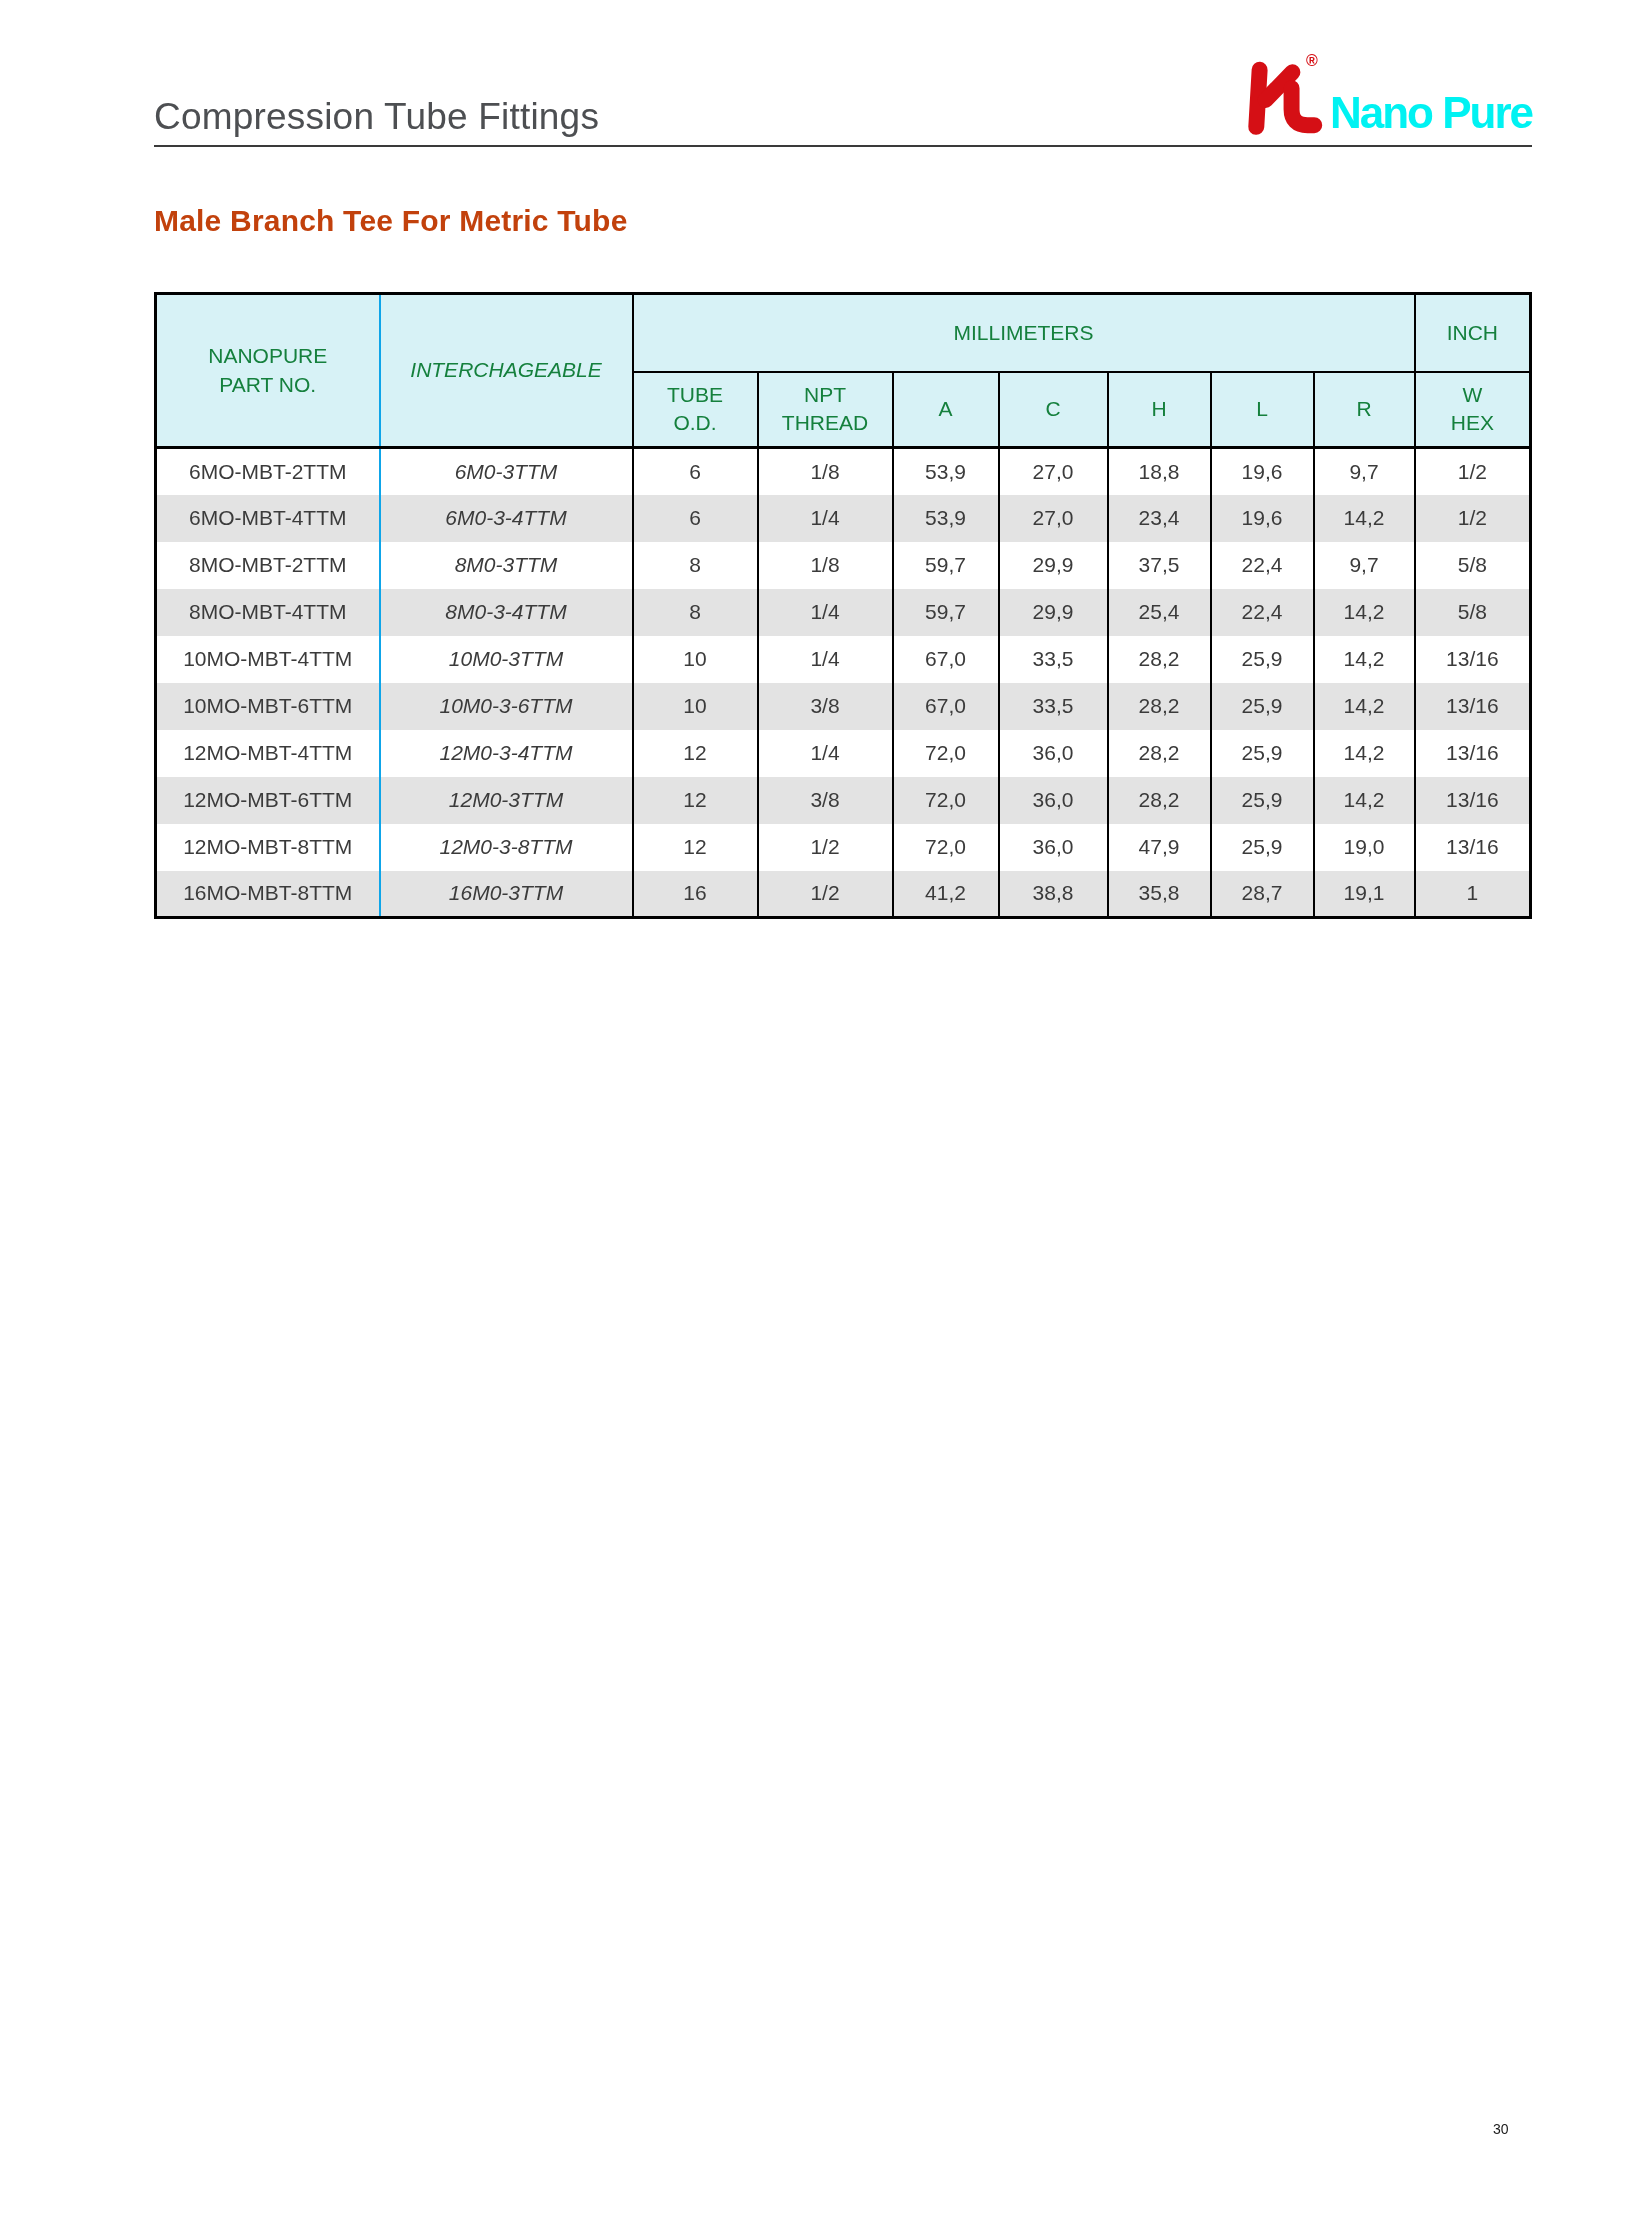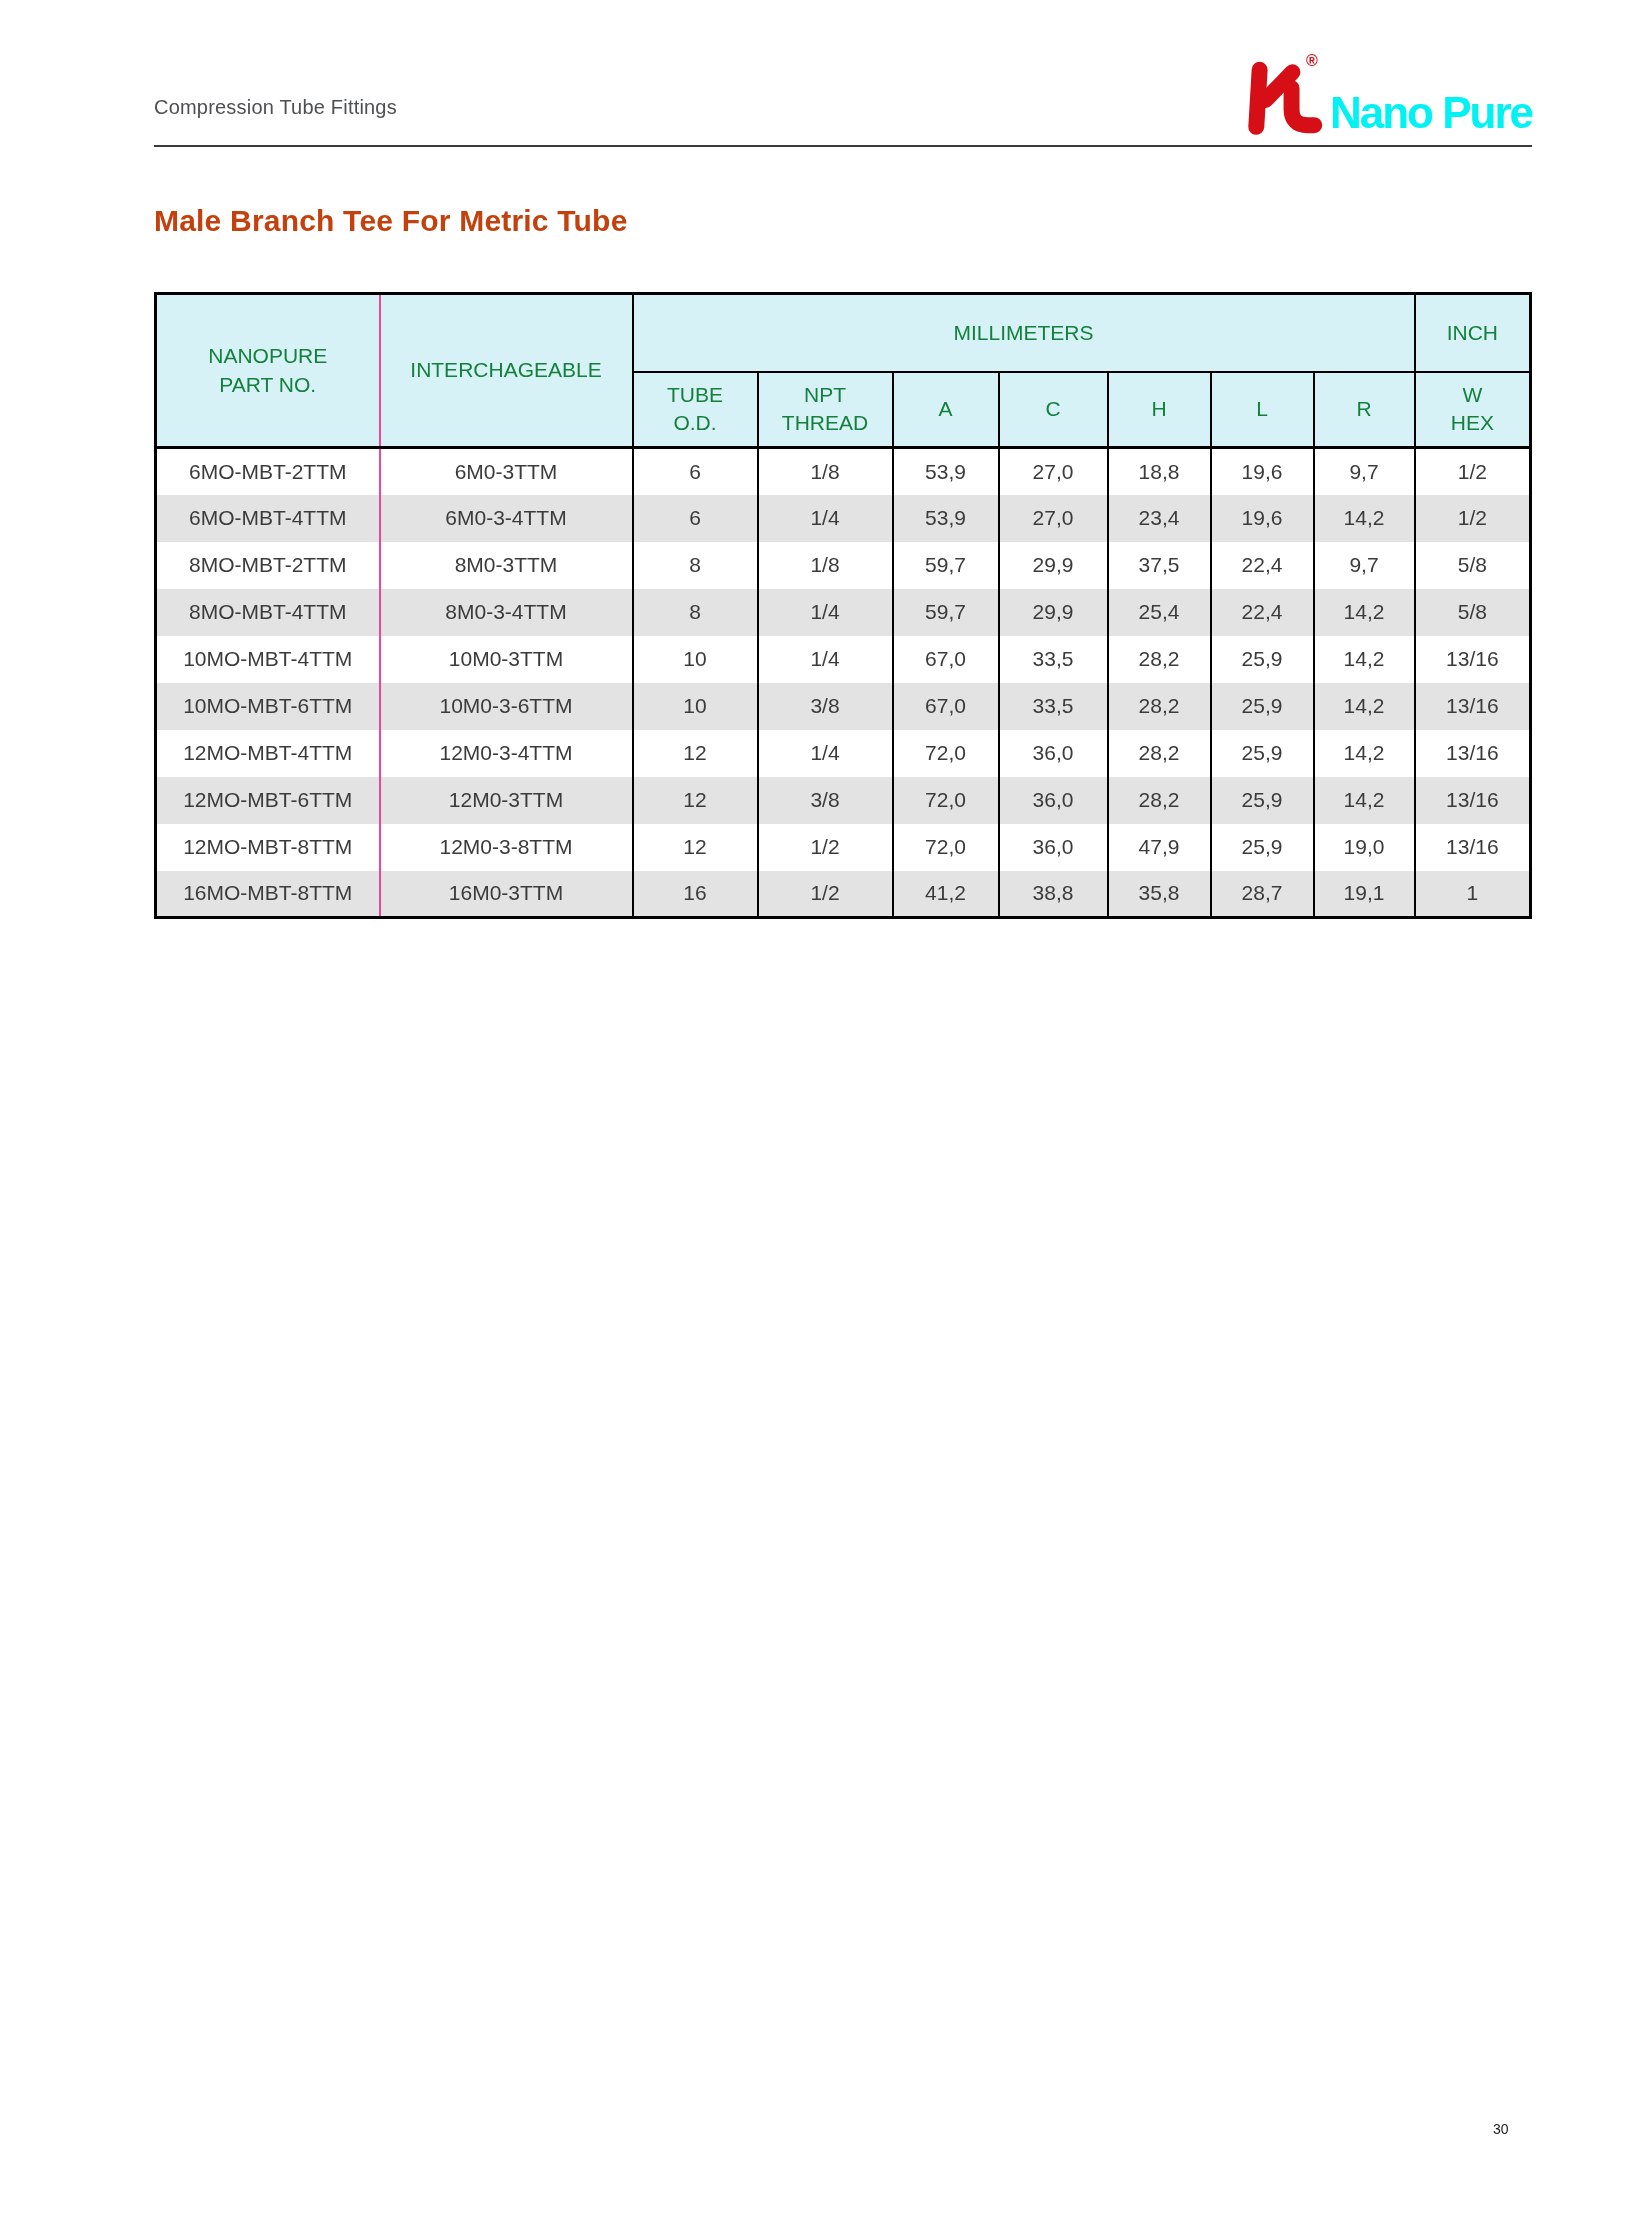--- a/index.html
+++ b/index.html
@@ -4,21 +4,21 @@
 <style>
   html,body { margin:0; padding:0; background:#888; }
   .page {
     position:relative; width:1646px; height:2234px; margin:0 auto;
     background:#ffffff; overflow:hidden;
     font-family:"Liberation Sans", sans-serif;
   }
   
   .doc-header-title {
     position:absolute; left:154px; top:96px;
-    font-size:20px; color:#4d4f52; letter-spacing:0.2px;
+    font-size:37px; color:#4d4f52; letter-spacing:0.2px;
   }
   .header-rule {
     position:absolute; left:154px; top:145px; width:1378px;
     border-top:2px solid #3a3a3a;
   }
   .logo { position:absolute; left:1242px; top:52px; width:299px; height:92px; }
   .logo-mark { position:absolute; left:0; top:6px; }
   .logo-reg {
     position:absolute; left:64px; top:0; font-size:16px; color:#d50f15; font-weight:bold;
   }
@@ -45,21 +45,21 @@
   }
   thead th {
     background:#d7f2f6; font-weight:normal; color:#15803d;
     white-space:pre-line; line-height:1.35;
   }
   tr.grouprow   { height:78px; }
   tr.subrow     { height:76px;margin-top:11px; }
   tbody tr      { height:47px; }
   tbody tr:nth-child(even) td { background:#e3e3e3; }
   
-  .c2  { border-left:2px solid #ec4899; }
+  .c2  { border-left:2px solid #0ea5e9;font-style:italic; }
   .c3  { border-left:2.5px solid #000; }
   .c4  { border-left:2px solid #000; }
   .c5  { border-left:2.5px solid #000; }
   .c6, .c7, .c8, .c9 { border-left:2px solid #000; }
   .c10 { border-left:2.5px solid #000; }
   
   th.group   { border-bottom:2.5px solid #000; }
   th.spanrow { border-bottom:3px solid #000; }
   tr.subrow th { border-bottom:3px solid #000; }
   

